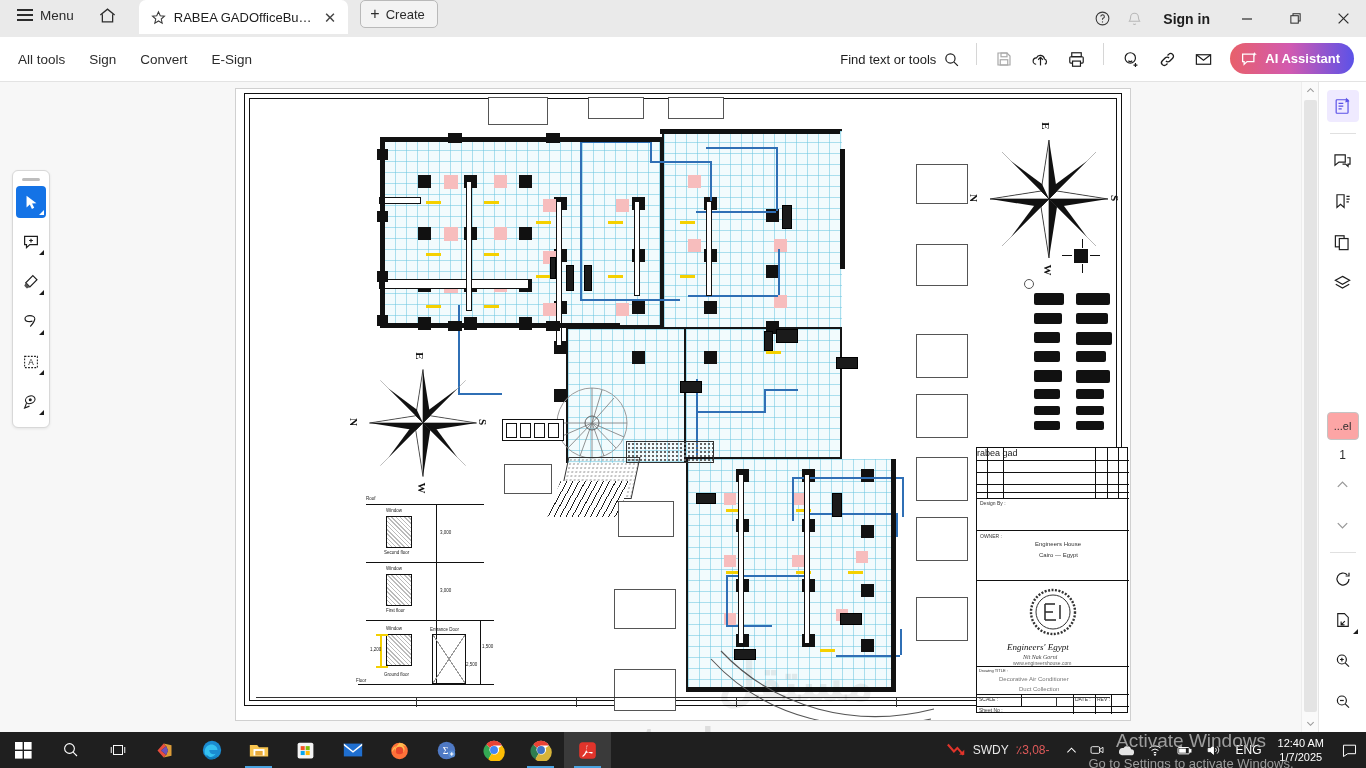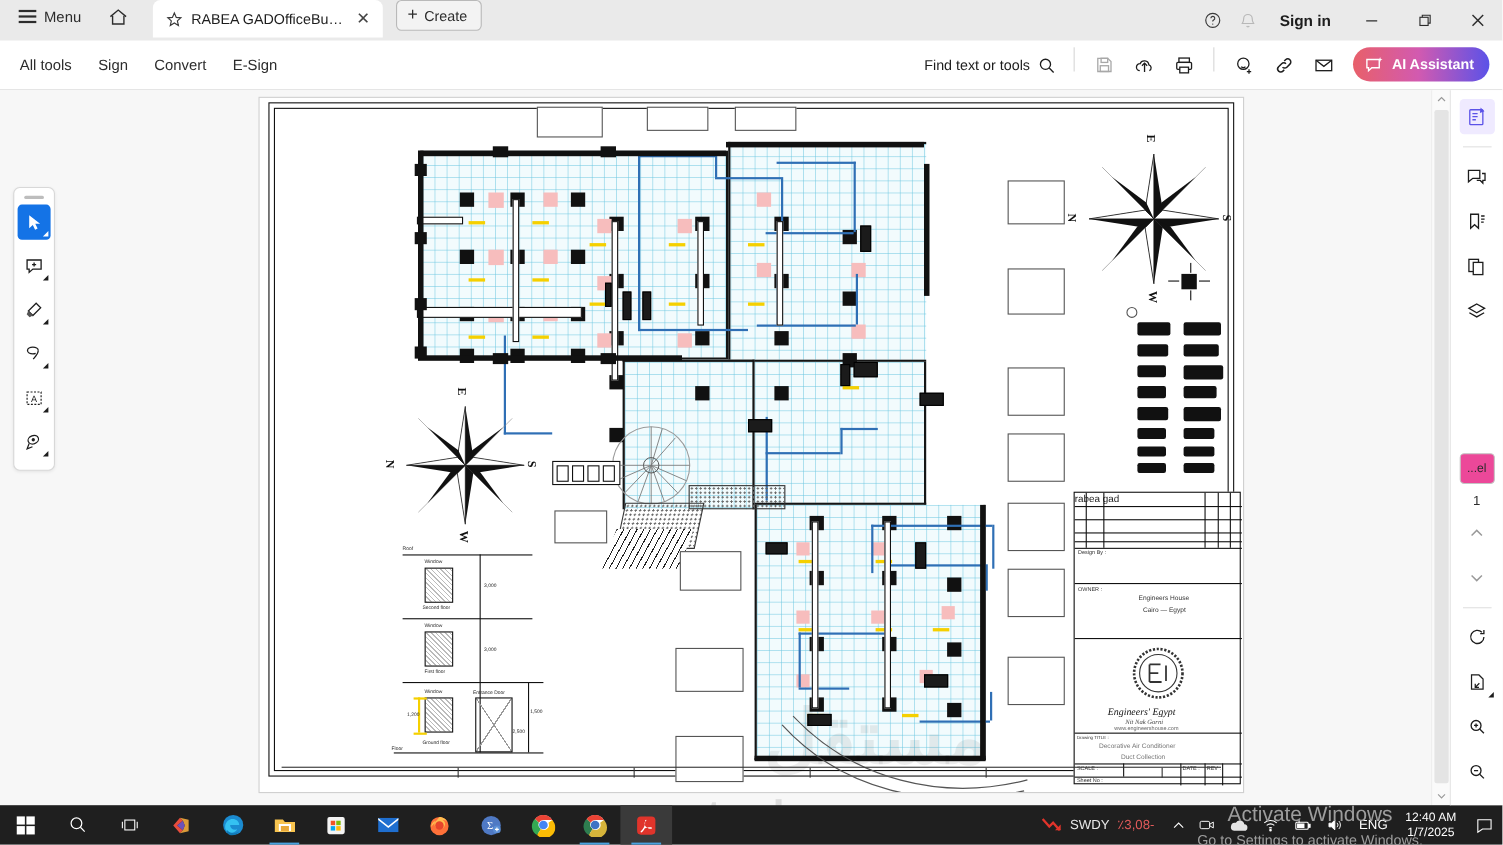--- a/index.html
+++ b/index.html
@@ -109,40 +109,40 @@
     display: flex; flex-direction: column; align-items: center; padding-top: 8px;
     z-index: 15;
   }
   .rtool { width: 32px; height: 32px; border-radius: 4px; display:flex; align-items:center;
            justify-content:center; cursor:pointer; margin-bottom: 9px; position: relative;}
   .rtool.sel { background: #efeaff; }
   .rsep { width: 26px; height: 1px; background: #e0e0e0; margin: 2px 0 10px; }
   .pagebox {
     width: 32px; height: 28px; border: 1px solid #c4c4c4; border-radius: 4px;
     display: flex; align-items: center; justify-content: center;
-    font-size: 11px; color: #2c2c2c; cursor: text; background: #ec4899;
+    font-size: 11px; color: #2c2c2c; cursor: text; background: #fca5a5;
   }
   .pagenum { font-size: 12px; color: #2c2c2c; margin: 8px 0 6px; }
 
   
   .vscroll {
     position: absolute; right: 48px; top: 82px; width: 17px; height: 650px;
     background: #fafafa; border-left: 1px solid #ededed;
   }
   .vscroll .arrow { width: 17px; height: 17px; display:flex; align-items:center; justify-content:center; cursor:pointer;}
   .vscroll .thumb { position: absolute; left: 2px; top: 18px; width: 13px; height: 612px;
                     background: #e4e4e4; border-radius: 2px; cursor: pointer; }
   .vscroll .arrow.bot { position: absolute; bottom: 0; }
 
   
   .sheet-border { position: absolute; left: 8px; top: 4px; right: 8px; bottom: 14px; border: 1.4px solid #111; }
   .sheet-inner { position: absolute; left: 13px; top: 9px; right: 13px; bottom: 19px; border: 1px solid #111; }
 
-  .wm { position: absolute; left: 330px; top: 550px; width: 460px; text-align: center;
-        font-size: 68px; color: rgba(0,0,0,0.07); font-weight: bold; letter-spacing: 2px;
+  .wm { position: absolute; left: 330px; top: 569px; width: 460px; text-align: center;
+        font-size: 52px; color: rgba(0,0,0,0.07); font-weight: bold; letter-spacing: 2px;
         pointer-events: none; line-height: .95; }
 
   
   .compass { position: absolute; }
   .cdir { position: absolute; font-size: 11px; font-weight: bold; color: #111; font-family: "Liberation Serif", serif;}
 
   
   .plan { position: absolute; }
   .grid-fill {
     background-color: #f2fbfd;

